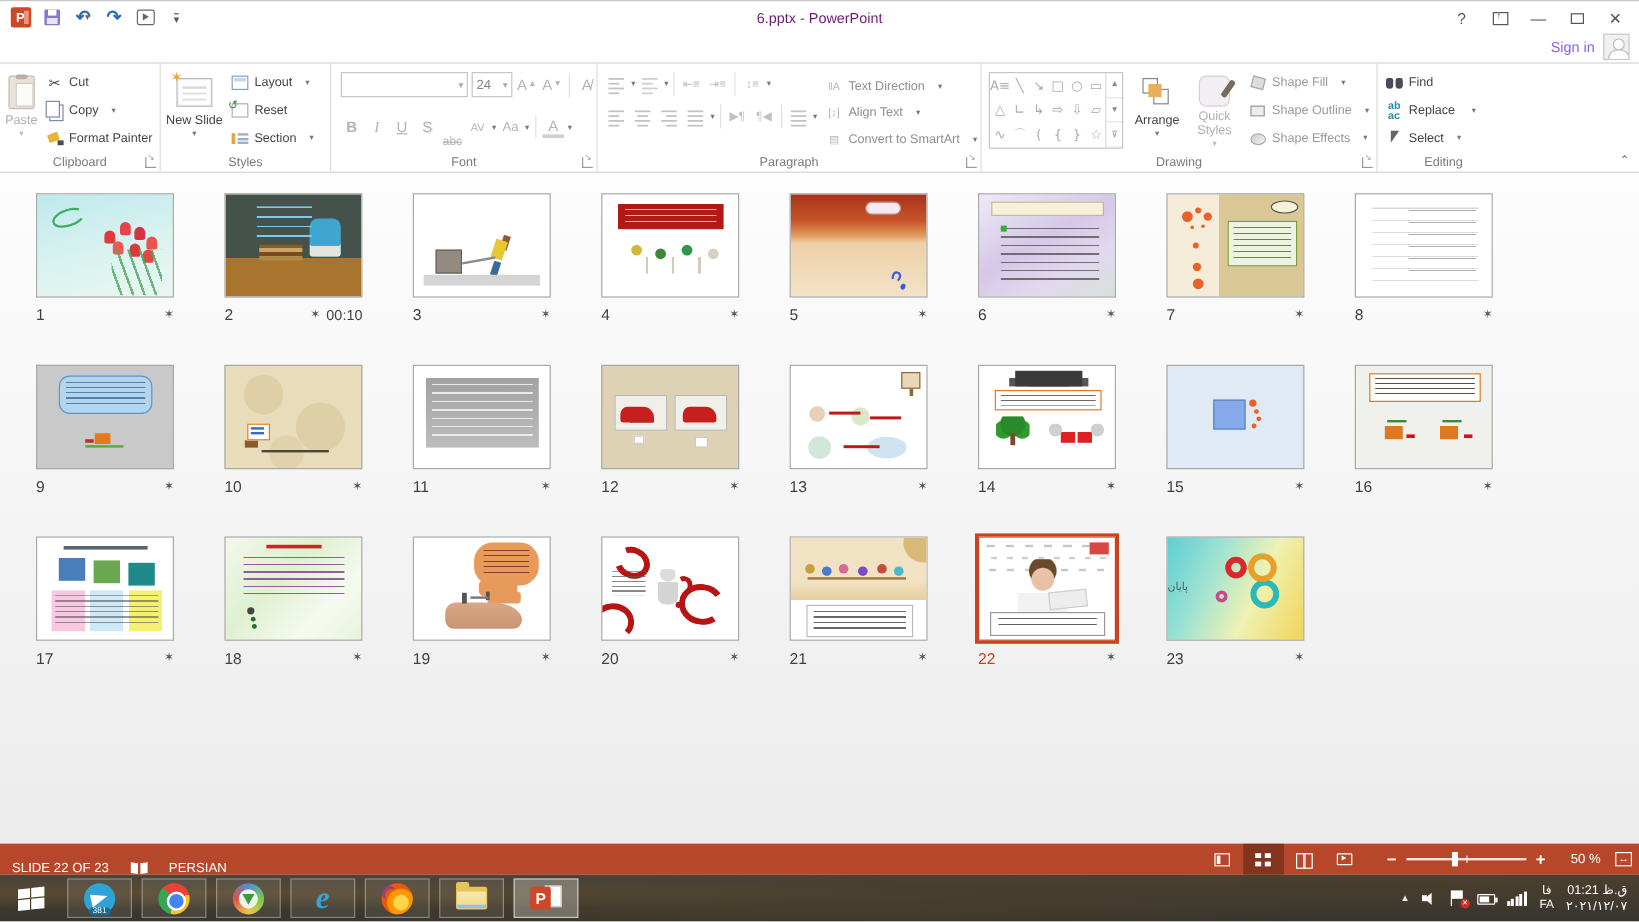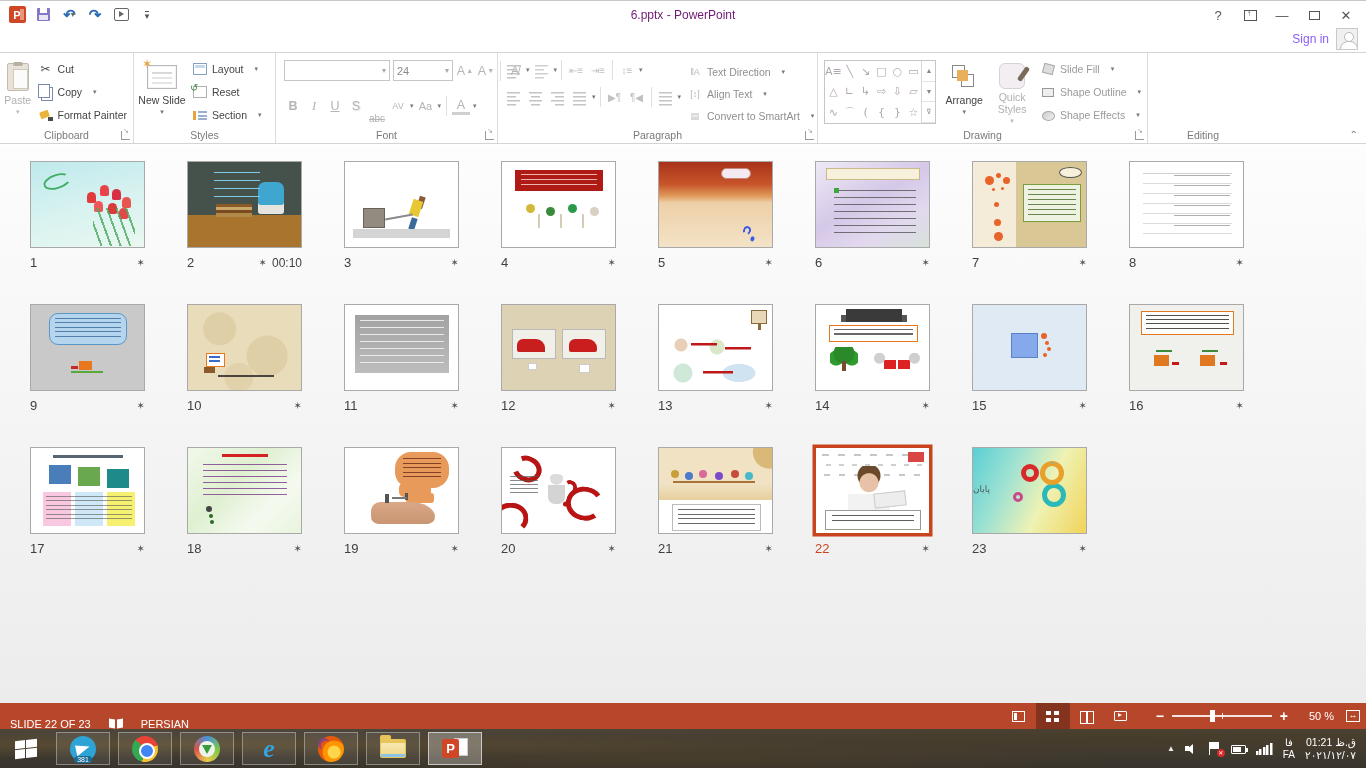--- a/index.html
+++ b/index.html
@@ -478,21 +478,21 @@
       <div class="glabel"><span>Styles</span></div>
     </div>
 
     <div class="rgroup" style="width:222px;">
       <div class="fontgrp">
         <div class="frow">
           <span class="combo" style="width:106px;">
               <span></span>
               <span class="ca">▾</span>
             </span>
-          <span class="combo" style="width:60px;">
+          <span class="combo" style="width:34px;">
               <span>24</span>
               <span class="ca">▾</span>
             </span>
           <span class="fbtn">A<span style="font-size:7px;">▲</span></span>
           <span class="fbtn">A<span style="font-size:7px;">▼</span></span>
           <span class="fsep"></span>
           <span class="fbtn">A̸</span>
         </div>
         <div class="frow">
           <span class="fbtn" style="font-weight:bold;">B</span>
@@ -590,33 +590,47 @@
       <div class="bigbtn dis">
         <span class="bicon">
             <span class="qstyle-ic"></span>
           </span>
         <span>Quick Styles</span>
           <span class="dd">▾</span>
       </div>
       <div class="scol">
         <div class="sbtn dis"><span class="ic16">
               <span class="sf-ic"></span>
-            </span><span>Slide Fill</span>&nbsp;<span class="dd">▾</span></div>
+            </span><span>Shape Fill</span>&nbsp;<span class="dd">▾</span></div>
         <div class="sbtn dis"><span class="ic16">
               <span class="so-ic"></span>
             </span><span>Shape Outline</span>&nbsp;<span class="dd">▾</span></div>
         <div class="sbtn dis"><span class="ic16">
               <span class="se-ic"></span>
             </span><span>Shape Effects</span>&nbsp;<span class="dd">▾</span></div>
       </div>
       <div class="glabel"><span>Drawing</span></div>
       <span class="launcher"></span>
     </div>
 
     <div class="rgroup" style="width:110px; border-right:none;">
+      <div class="scol">
+        <div class="sbtn">
+            <span class="ic16">
+              <span class="find-ic"></span>
+            </span>
+            <span>Find</span>
+          </div>
+        <div class="sbtn"><span class="ic16">
+              <span class="repl-ic">ab<br>ac</span>
+            </span><span>Replace</span>&nbsp;&nbsp;<span class="dd">▾</span></div>
+        <div class="sbtn"><span class="ic16">
+              <span class="sel-ic"></span>
+            </span><span>Select</span>&nbsp;<span class="dd">▾</span></div>
+      </div>
       <div class="glabel"><span>Editing</span></div>
     </div>
 
     <span class="collapse">⌃</span>
   </div>
 
   <div class="canvas">
     <div class="grid">
         <div class="cell">
           <div class="thumb t1">

